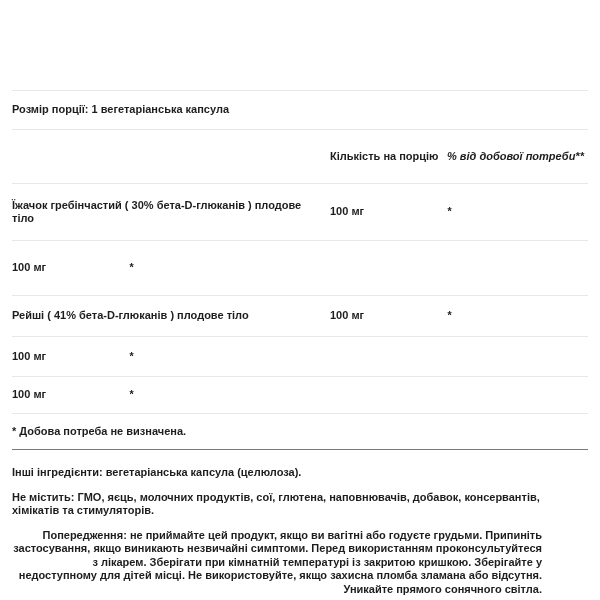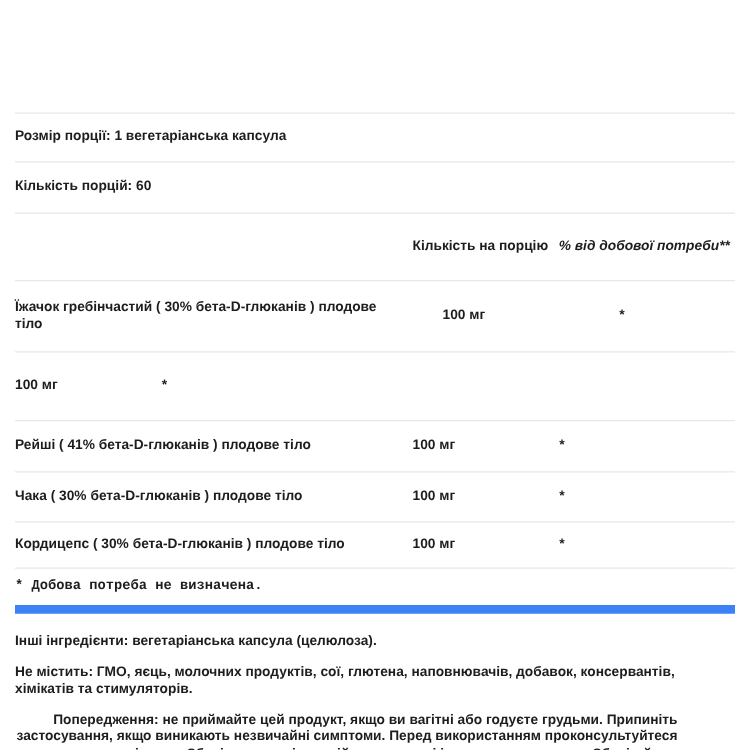--- a/index.html
+++ b/index.html
@@ -23,26 +23,26 @@
     display: flex;
     align-items: center;
     border-top: 1px solid #e8e8e8;
     font-size: 11px;
     font-weight: 700;
     line-height: 1.2;
   }
   .row-serving-size   { height: 39px; }
   .row-servings-count { height: 41px; }
   .row-header         { height: 54px; }
-  .row-ing-0          { height: 57px; gap: 24px; }
+  .row-ing-0          { height: 57px; }
   .row-ing-1          { height: 55px; }
   .row-ing-2          { height: 41px; }
   .row-ing-3          { height: 40px; }
   .row-ing-4          { height: 37px; }
-  .row-footnote       { height: 37px; border-bottom: 7px solid #3b82f6; font-family: Liberation Mono, monospace; }
+  .row-footnote       { height: 37px; border-bottom: 1px solid #3b82f6; }
   .col-name   { flex: 0 0 318px; padding-right: 8px; }
   .col-amount { flex: 0 0 117px; }
   .col-dv     { flex: 1 1 auto; font-style: italic; }
   .paragraphs { padding-top: 5px; }
   .paragraphs p {
     font-size: 11px;
     font-weight: 700;
     line-height: 13.5px;
     margin-top: 11px;
   }
@@ -52,23 +52,20 @@
 <body>
 
 <div class="page">
 
   <div class="facts-table">
 
     <div class="row row-serving-size">
       <span>Розмір порції: 1 вегетаріанська капсула</span>
     </div>
 
-    <div class="row row-servings-count">
-      <span>Кількість порцій: 60</span>
-    </div>
 
     <div class="row row-header">
       <span class="col-name"></span>
       <span class="col-amount">Кількість на порцію</span>
       <span class="col-dv">% від добової потреби**</span>
     </div>
 
     <div class="row row-ing-0">
       <span class="col-name">Їжачок гребінчастий ( 30% бета-D-глюканів ) плодове тіло</span>
       <span class="col-amount">100 мг</span>
@@ -80,27 +77,25 @@
       <span class="col-dv">*</span>
     </div>
 
     <div class="row row-ing-2">
       <span class="col-name">Рейші ( 41% бета-D-глюканів ) плодове тіло</span>
       <span class="col-amount">100 мг</span>
       <span class="col-dv">*</span>
     </div>
 
     <div class="row row-ing-3">
-      <span class="col-name">Чака ( 30% бета-D-глюканів ) плодове тіло</span>
       <span class="col-amount">100 мг</span>
       <span class="col-dv">*</span>
     </div>
 
     <div class="row row-ing-4">
-      <span class="col-name">Кордицепс ( 30% бета-D-глюканів ) плодове тіло</span>
       <span class="col-amount">100 мг</span>
       <span class="col-dv">*</span>
     </div>
 
     <div class="row row-footnote">
       <span>* Добова потреба не визначена.</span>
     </div>
 
   </div>
 

